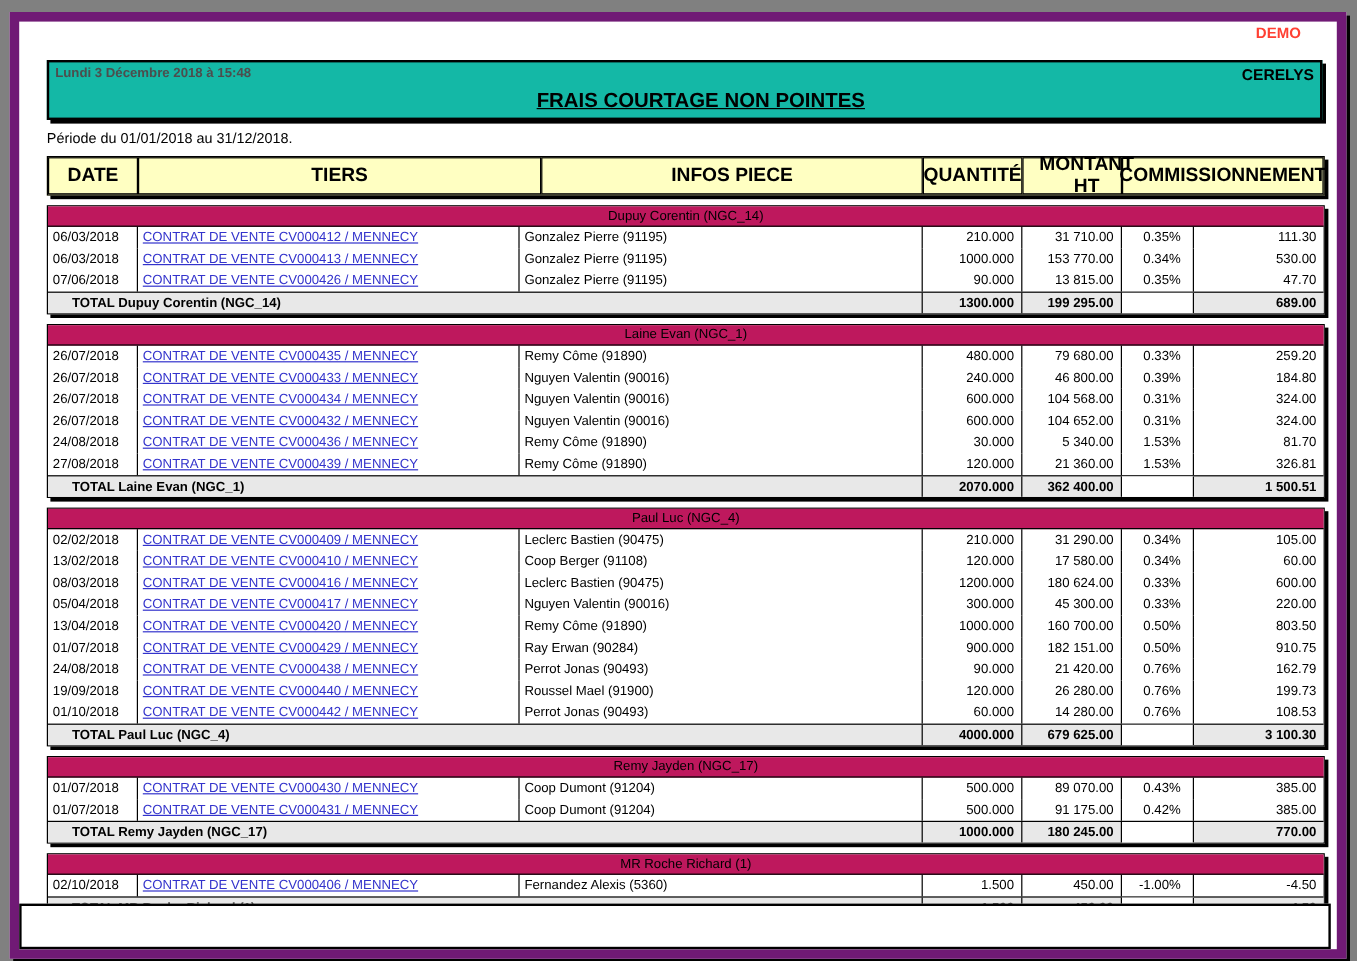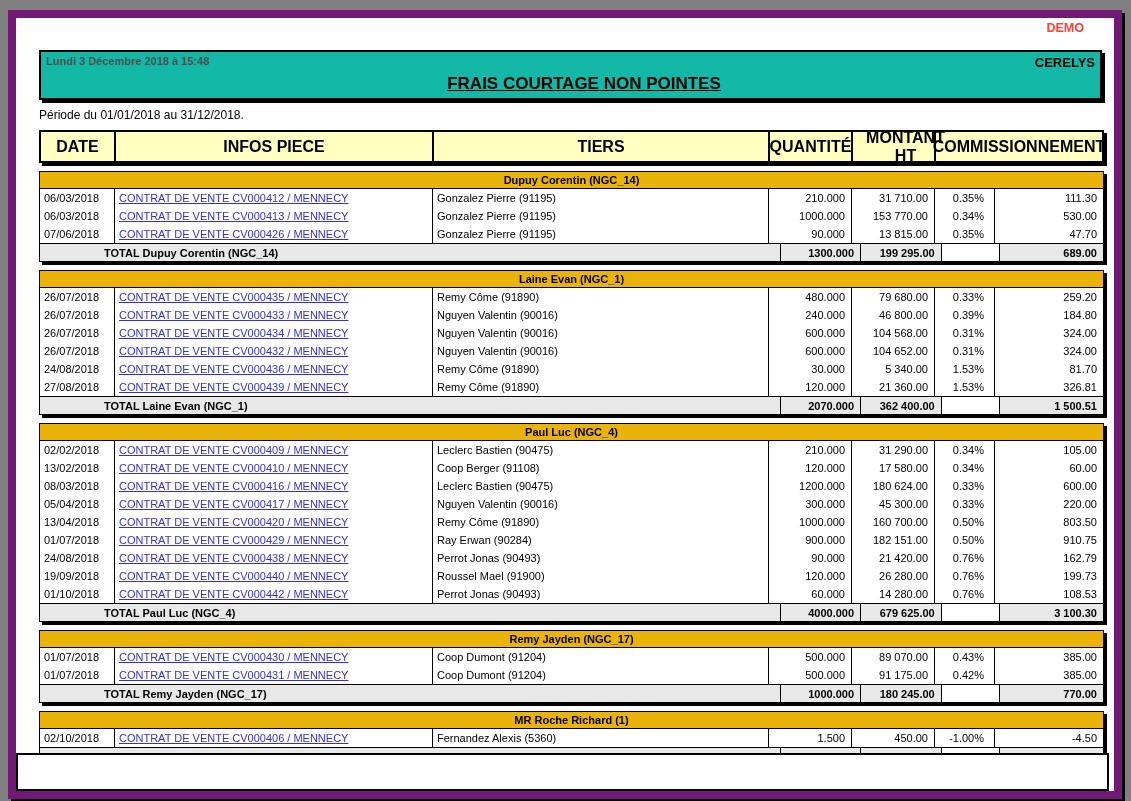--- a/index.html
+++ b/index.html
@@ -35,37 +35,37 @@
   .c-tiers { width: 336px; }
   .c-qty   { width: 83px; }
   .c-mont  { width: 83px; padding-left: 24px; }
   .c-pct   { width: 60px; }
   .c-comm  { width: 108px; }
   .c-commspan { width: 168px; }
   .c-totlabel { width: 729px; }
 
   .group { margin-top: 8px; border: 1px solid #000; box-shadow: 3px 3px 0 #000;
            width: 1065px; background: #fff; }
-  .group-header { background: #eab308; border-bottom: 1px solid #000; height: 17px;
-                  text-align: center; font-weight: bold; font-size: 11px; line-height: 16px; }
+  .group-header { background: #be185d; border-bottom: 1px solid #000; height: 17px;
+                  text-align: center; font-weight: normal; font-size: 11px; line-height: 16px; }
   .row { display: flex; height: 18px; }
   .cell { border-right: 1px solid #000; height: 100%; font-size: 11px;
           display: flex; align-items: center; overflow: hidden; white-space: nowrap; }
   .row .cell:last-child, .total-row .cell:last-child { border-right: none; }
   .txt { padding-left: 4px; }
   .num { justify-content: flex-end; padding-right: 6px; }
   .pctnum { justify-content: flex-end; padding-right: 10px; }
 
   .piece-link { color: #3333CC; text-decoration: underline; font-size: 11px; cursor: pointer; }
 
   .total-row { display: flex; height: 18px; background: #E8E8E8;
                border-top: 1px solid #000; font-weight: bold; }
   .total-row .cell { font-weight: bold; }
   .total-pct { background: #FFFFFF; }
-  .total-label { padding-left: 20px; margin-left: 44px; }
+  .total-label { padding-left: 20px; }
 
   .footer-box { position: absolute; left: 0; bottom: 0; right: 5px; height: 38px;
                 border: 2px solid #000; background: #FFFFFF; }
 </style>
 </head>
 <body>
 
 <div class="page">
   <div class="demo">DEMO</div>
 
@@ -74,22 +74,22 @@
     <div class="header-box">
       <div class="hb-datetime">Lundi 3 Décembre 2018 à 15:48</div>
       <div class="hb-company">CERELYS</div>
       <div class="hb-title">FRAIS COURTAGE NON POINTES</div>
     </div>
 
     <div class="period">Période du 01/01/2018 au 31/12/2018.</div>
 
     <div class="thead">
       <div class="hcell c-date">DATE</div>
+      <div class="hcell c-tiers">TIERS</div>
       <div class="hcell c-piece">INFOS PIECE</div>
-      <div class="hcell c-tiers">TIERS</div>
       <div class="hcell c-qty">QUANTITÉ</div>
       <div class="hcell c-mont">MONTANT HT</div>
       <div class="hcell c-commspan">COMMISSIONNEMENT</div>
     </div>
 
     <div id="groups">
   <div class="group">
     <div class="group-header">Dupuy Corentin (NGC_14)</div>
     <div>
   <div class="row">

